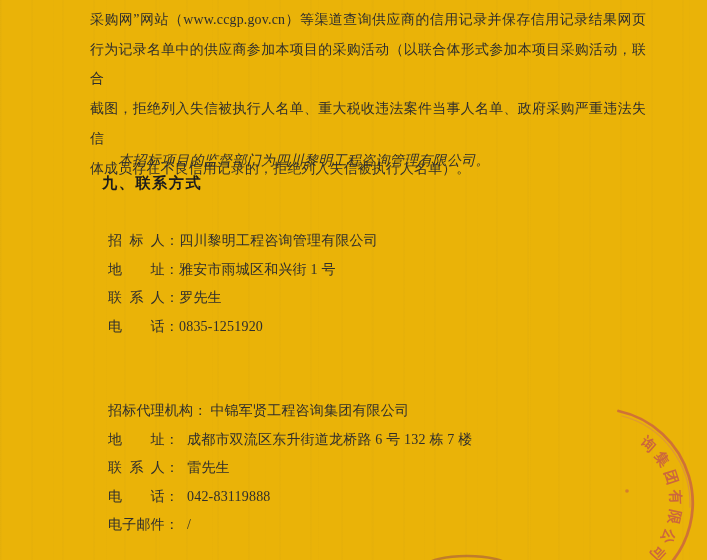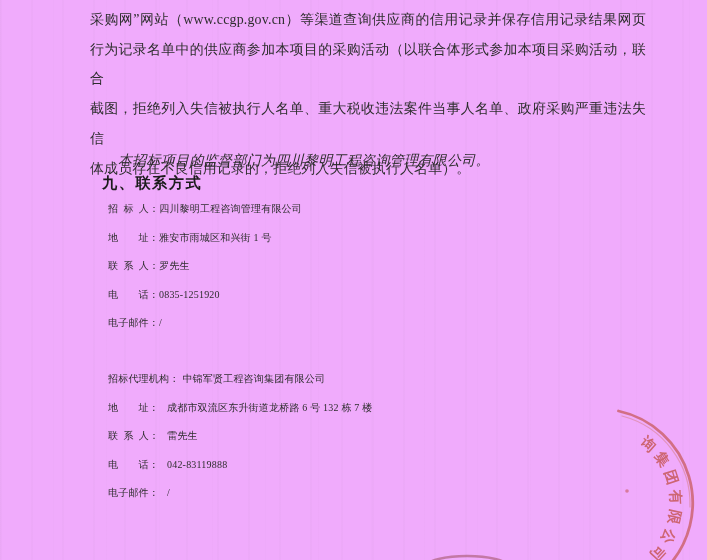--- a/index.html
+++ b/index.html
@@ -5,21 +5,21 @@
   html, body {
     margin: 0;
     padding: 0;
     background: #ffffff;
   }
   .page {
     position: relative;
     width: 707px;
     height: 560px;
     overflow: hidden;
-    background: #f0abfc;
+    background: #eab308;
     font-family: "Liberation Serif", "DejaVu Serif", serif;
     color: #2e2e2e;
   }
   
   .page::before {
     content: "";
     position: absolute;
     inset: 0;
     background:
       repeating-linear-gradient(90deg,
@@ -59,23 +59,24 @@
     top: 151px;
     font-size: 14px;
     line-height: 20px;
     letter-spacing: 0.3px;
     font-style: italic;
   }
   .contact {
     position: absolute;
     left: 108px;
     width: 545px;
-    font-size: 10px;
+    font-size: 14px;
     line-height: 28.6px;
     letter-spacing: 0.2px;
+    margin-top: 32px;
   }
   .b1 { top: 195px; }
   .b2 { top: 365px; }
   .crow { white-space: nowrap; }
   .b2 .crow:not(:first-child) .cvalue { padding-left: 8px; }
   .b2 .crow:first-child .cvalue { padding-left: 3px; }
   .seal-overlay {
     position: absolute;
     left: 0;
     top: 0;
@@ -107,23 +108,20 @@
     </div>
     <div class="crow">
       <span class="clabel">地　　址：</span><span class="cvalue">雅安市雨城区和兴街 1 号</span>
     </div>
     <div class="crow">
       <span class="clabel">联 系 人：</span><span class="cvalue">罗先生</span>
     </div>
     <div class="crow">
       <span class="clabel">电　　话：</span><span class="cvalue">0835-1251920</span>
     </div>
-    <div class="crow">
-      <span class="clabel">电子邮件：</span><span class="cvalue">/</span>
-    </div>
   </div>
 
   <div class="contact b2">
     <div class="crow">
       <span class="clabel">招标代理机构：</span><span class="cvalue">中锦军贤工程咨询集团有限公司</span>
     </div>
     <div class="crow">
       <span class="clabel">地　　址：</span><span class="cvalue">成都市双流区东升街道龙桥路 6 号 132 栋 7 楼</span>
     </div>
     <div class="crow">

